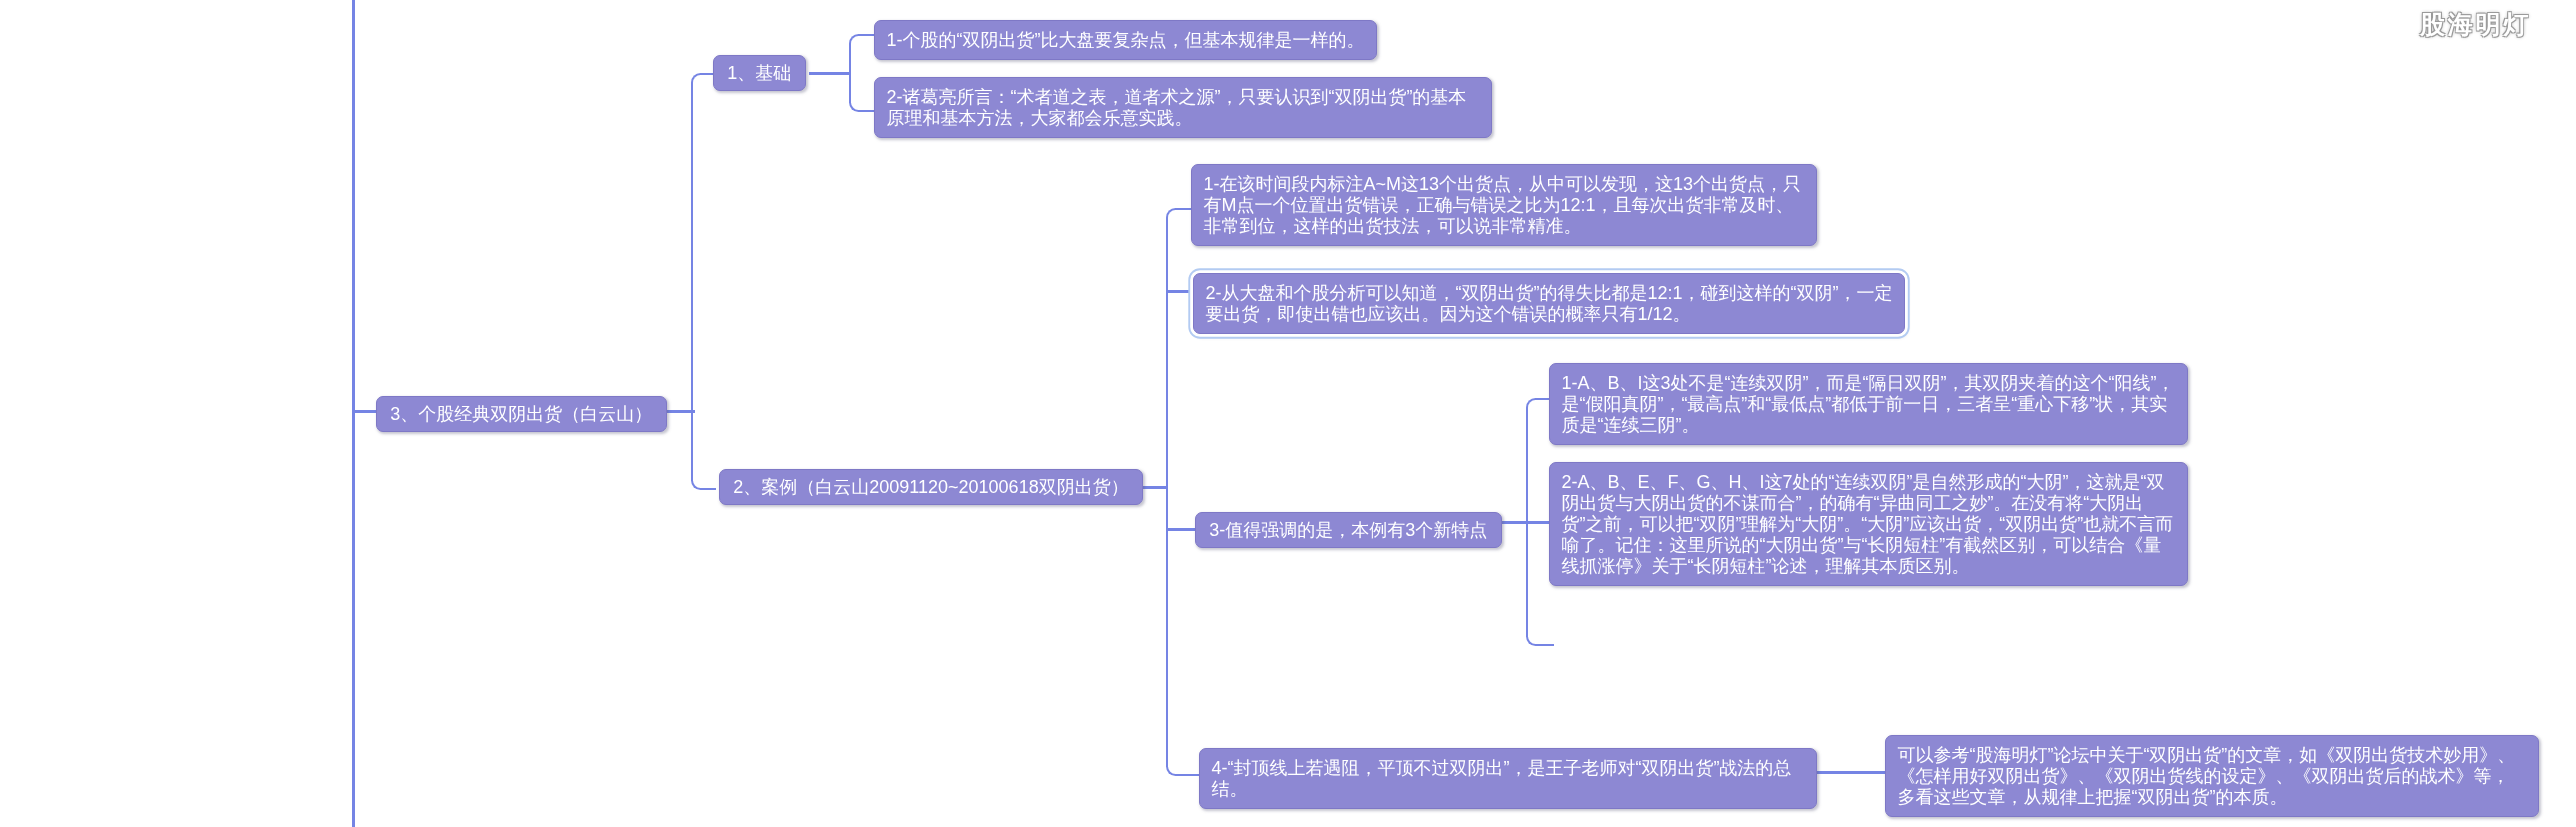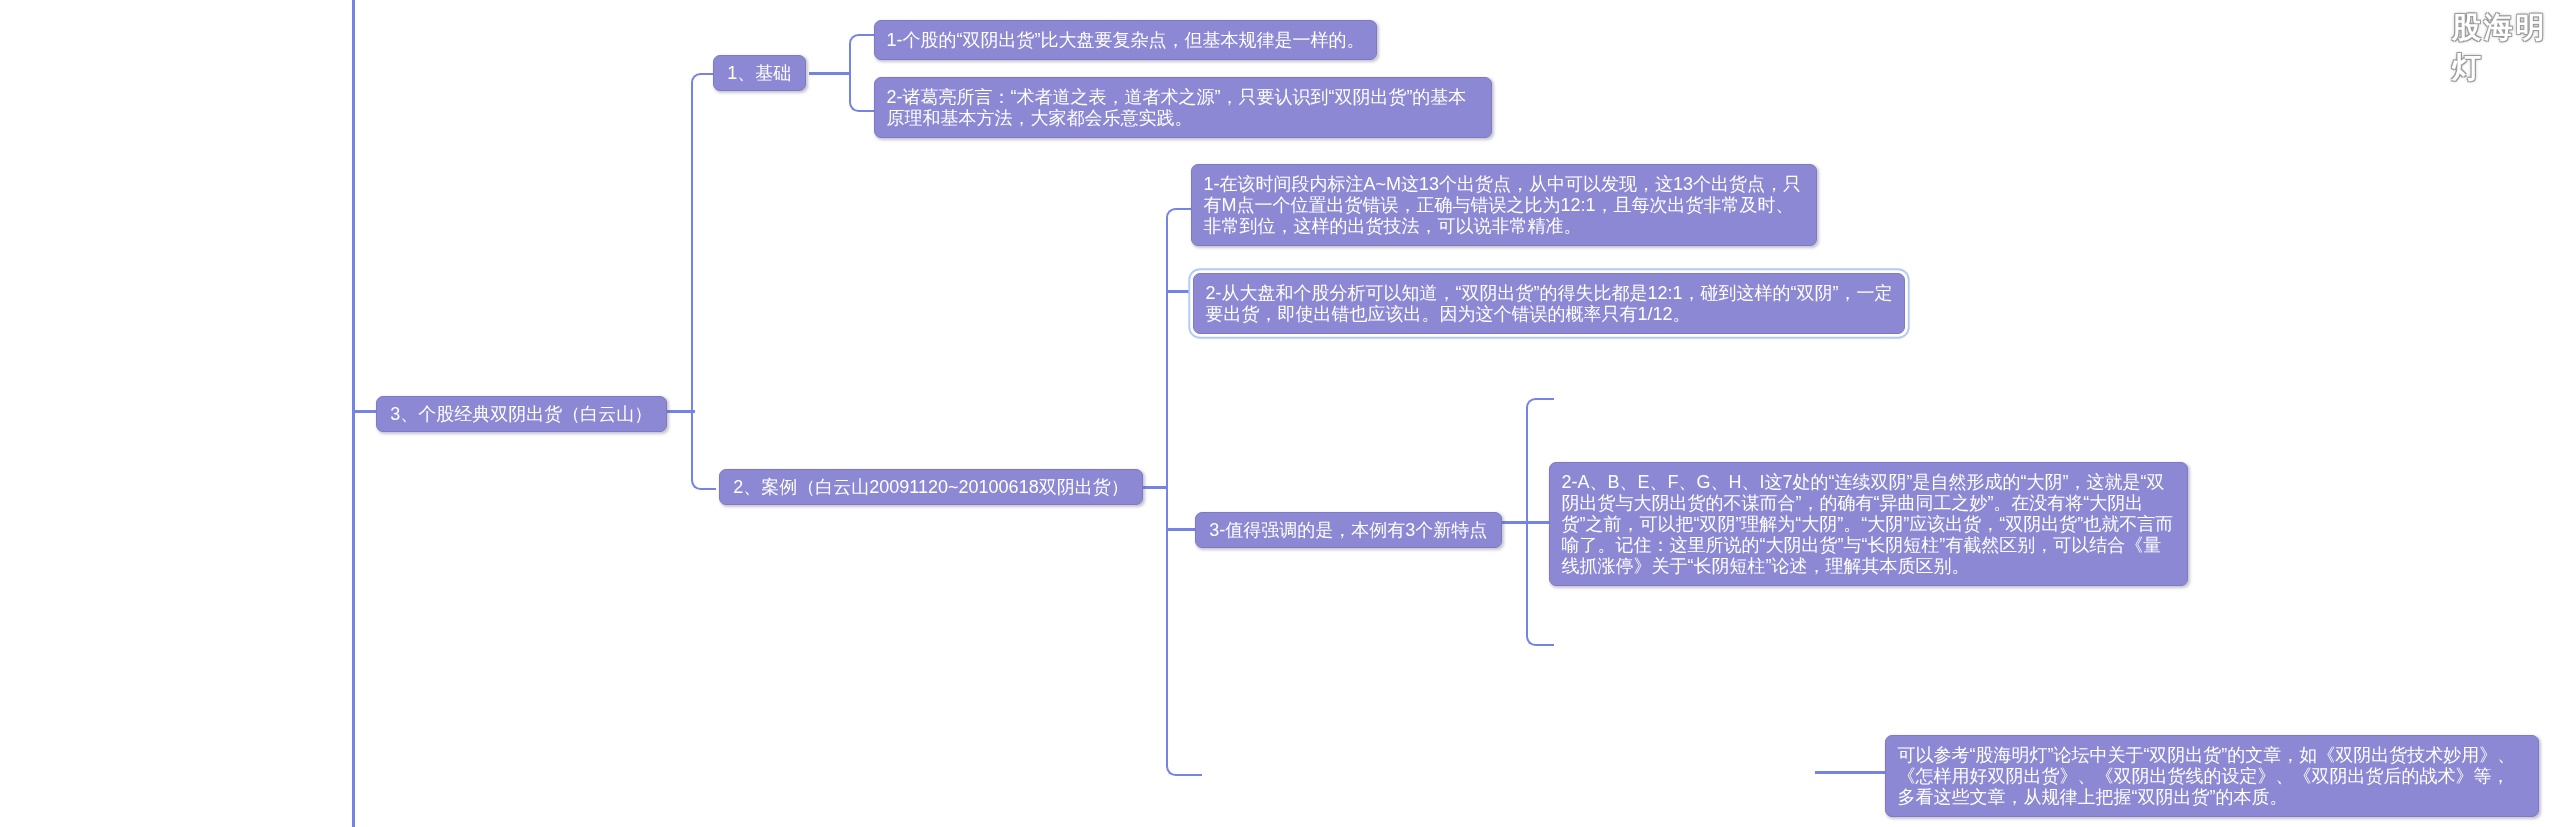--- a/index.html
+++ b/index.html
@@ -57,30 +57,29 @@
     text-align: left;
   }
   .nw { white-space: nowrap; }
   .selected {
     box-shadow: 0 0 0 2.8px #ffffff, 0 0 0 4.7px var(--selection, #b3cbf2), 1.9px 2.8px 3.8px rgba(90, 90, 120, 0.3);
   }
   .watermark {
     position: absolute;
     left: 2420px;
     top: 7.6px;
-    font-size: 29px;
+    font-size: 25px;
     font-weight: bold;
     letter-spacing: 2.8px;
     color: #ffffff;
     z-index: 3;
     text-shadow:
       0.9px 0.9px 0 #9a9a9a, -0.9px -0.9px 0 #9a9a9a,
       0.9px -0.9px 0 #9a9a9a, -0.9px 0.9px 0 #9a9a9a,
       0 0 3.8px #8f8f8f;
-    margin-left: 32px;
   }
 </style>
 </head>
 <body>
 
 <div class="canvas">
 
   <div class="vline" style="left:352px;top:0;height:827px"></div>
   <div class="hline" style="left:354px;top:410px;width:24px"></div>
   <div class="hline" style="left:652px;top:410px;width:43px"></div>
@@ -105,23 +104,25 @@
   <div class="node leaf" style="left:874px;top:77px;width:618px">2-诸葛亮所言：“术者道之表，道者术之源”，只要认识到“双阴出货”的基本原理和基本方法，大家都会乐意实践。</div>
 
   <div class="node branch" style="left:719px;top:469px">2、案例（白云山20091120~20100618双阴出货）</div>
 
   <div class="node leaf" style="left:1191px;top:164px;width:626px">1-在该时间段内标注A~M这13个出货点，从中可以发现，这13个出货点，只有M点一个位置出货错误，正确与错误之比为12:1，且每次出货非常及时、非常到位，这样的出货技法，可以说非常精准。</div>
 
   <div class="node leaf selected" style="left:1193px;top:273px;width:712px">2-从大盘和个股分析可以知道，“双阴出货”的得失比都是12:1，碰到这样的“双阴”，一定要出货，即使出错也应该出。因为这个错误的概率只有1/12。</div>
 
   <div class="node branch" style="left:1195px;top:512px">3-值得强调的是，本例有3个新特点</div>
 
+  <div class="node leaf" style="left:1549px;top:363px;width:639px">1-A、B、I这3处不是“连续双阴”，而是“隔日双阴”，其双阴夹着的这个“阳线”，是“假阳真阴”，“最高点”和“最低点”都低于前一日，三者呈“重心下移”状，其实质是“连续三阴”。</div>
 
   <div class="node leaf" style="left:1549px;top:462px;width:639px">2-A、B、E、F、G、H、I这7处的“连续双阴”是自然形成的“大阴”，这就是“双阴出货与大阴出货的不谋而合”，的确有“异曲同工之妙”。在没有将“大阴出货”之前，可以把“双阴”理解为“大阴”。“大阴”应该出货，“双阴出货”也就不言而喻了。记住：这里所说的“大阴出货”与“长阴短柱”有截然区别，可以结合《量线抓涨停》关于“长阴短柱”论述，理解其本质区别。</div>
 
 
+  <div class="node leaf" style="left:1199px;top:748px;width:618px">4-“封顶线上若遇阻，平顶不过双阴出”，是王子老师对“双阴出货”战法的总结。</div>
 
   <div class="node leaf" style="left:1885px;top:735px;width:654px">可以参考“股海明灯”论坛中关于“双阴出货”的文章，如《双阴出货技术妙用》、《怎样用好双阴出货》、《双阴出货线的设定》、《双阴出货后的战术》等，多看这些文章，从规律上把握“双阴出货”的本质。</div>
 
   <div class="watermark">股海明灯</div>
 
 </div>
 
 
 </body></html>

